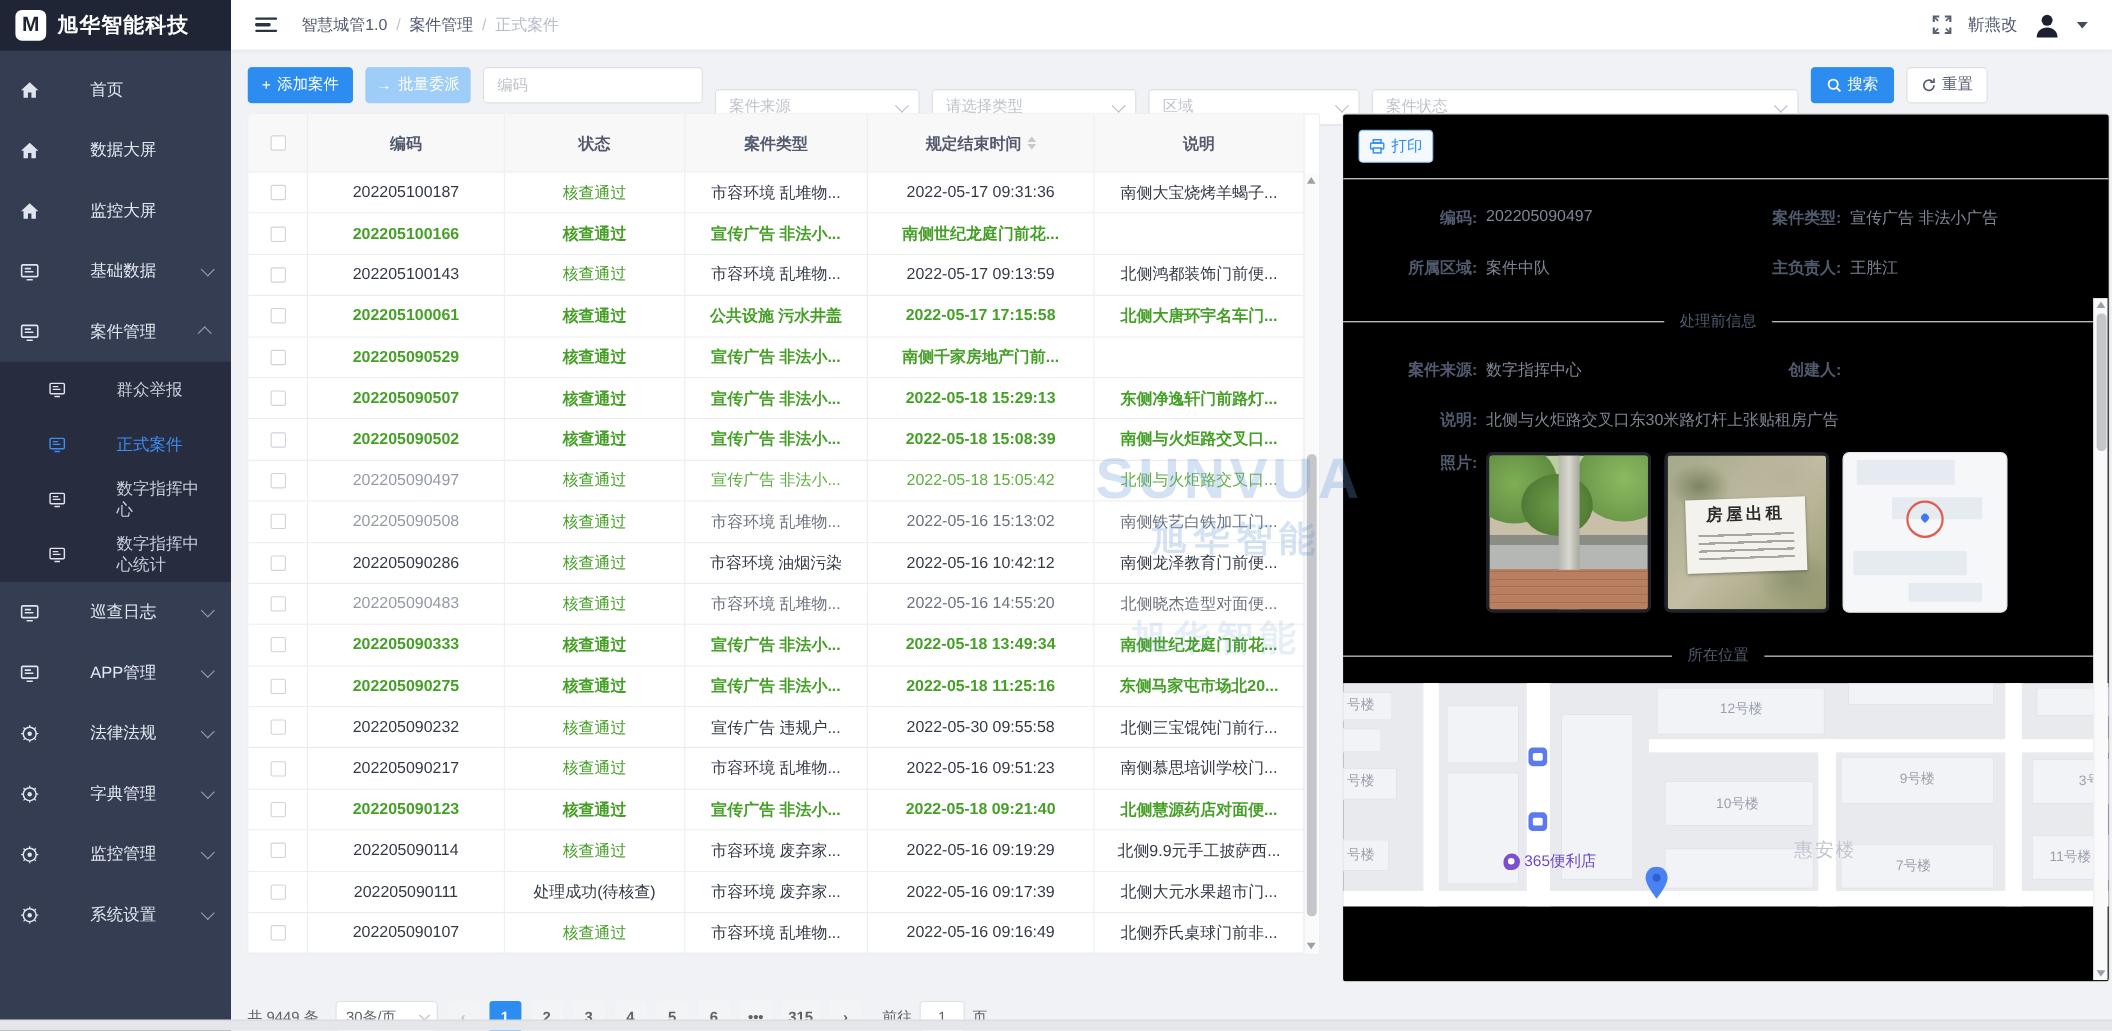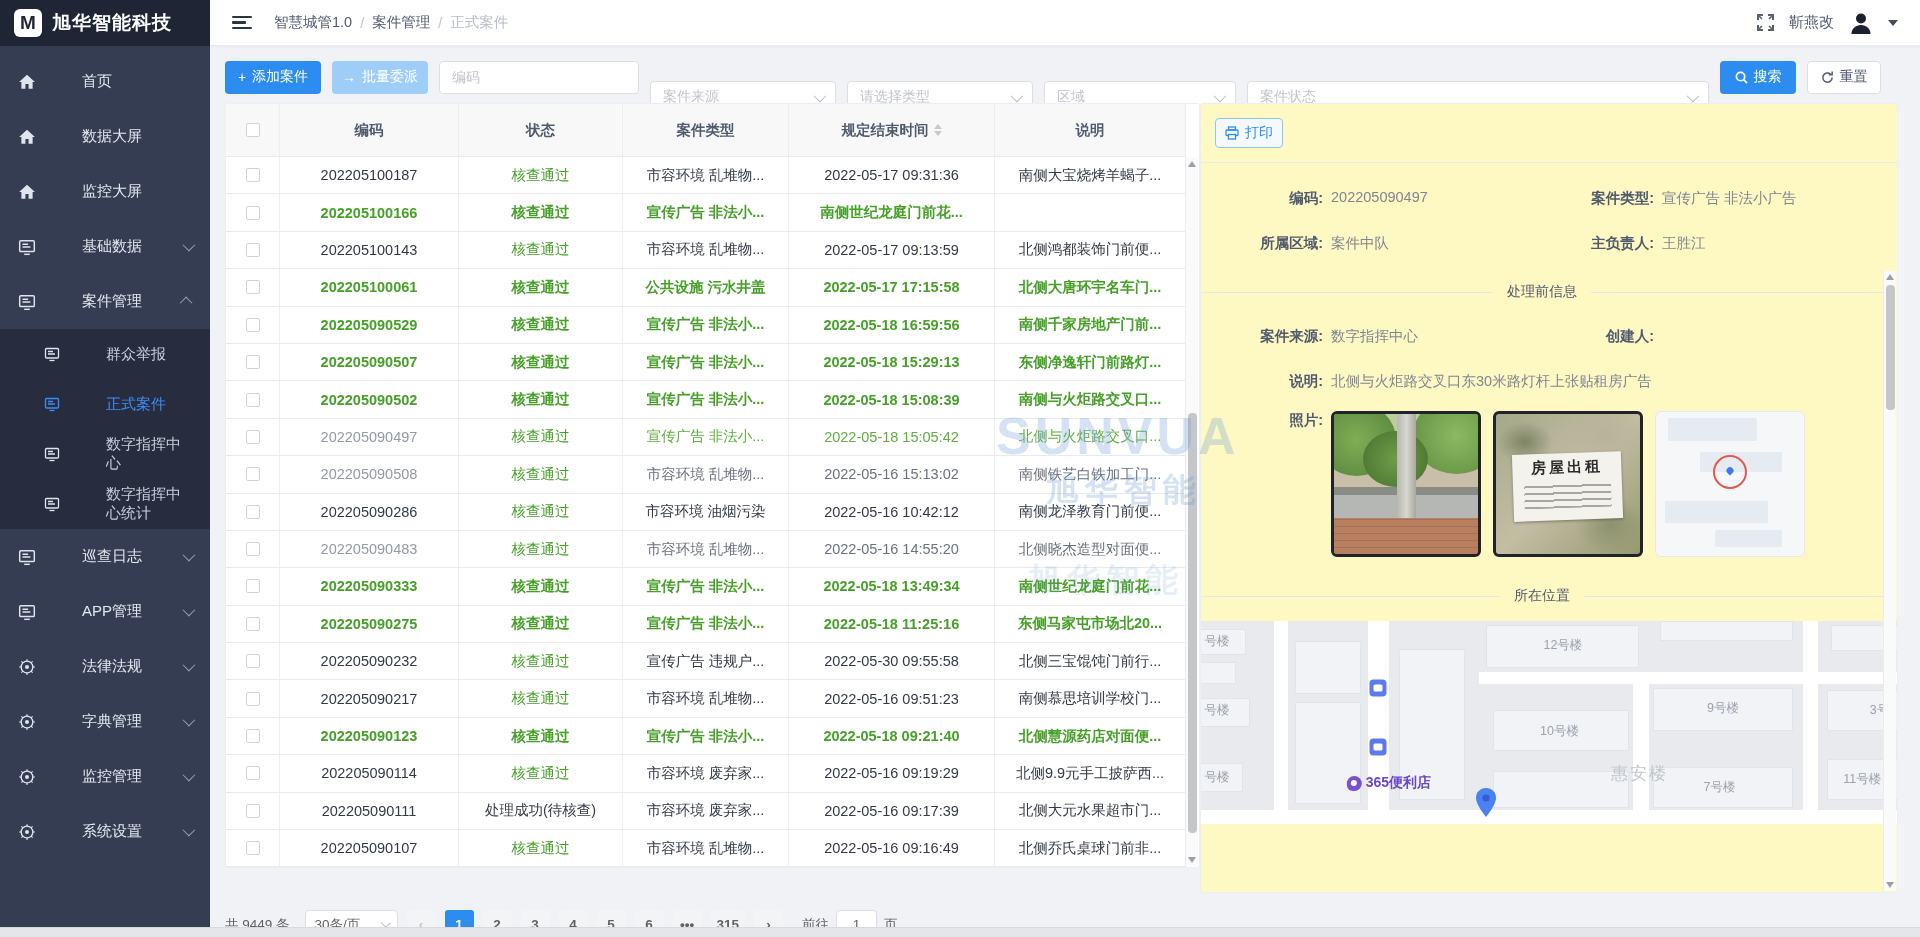--- a/index.html
+++ b/index.html
@@ -114,22 +114,22 @@
   .pg-size .chev { width:7px; height:7px; border-color:#b6bcc8; }
   .pg-btn { min-width:29px; height:29px; padding:0 6px; border-radius:3px; background:#f3f4f6;
     display:flex; align-items:center; justify-content:center; font-weight:bold; color:#606266; cursor:pointer; }
   .pg-btn.active { background:#2d8cf0; color:#fff; }
   .pg-btn.prev { color:#c0c4cc; }
   .pg-goto { display:flex; align-items:center; gap:7px; margin-left:10px; }
   .pg-goto input { width:41px; height:29px; border:1px solid #dcdee2; border-radius:4px;
     text-align:center; font-size:13.5px; color:#606266; }
 
   
-  .detail-card { position:relative; width:698px; background:#fef9c3; border:1px solid #ebeef2;
-    border-radius:3px; margin-left:0; height:790px; overflow:hidden; }
+  .detail-card { position:relative; width:698px; background:#000000; border:1px solid #ebeef2;
+    border-radius:3px; margin-left:20px; height:790px; overflow:hidden; }
   .print-btn { margin:14px; width:68px; height:30px; border:1px solid #8fc4f6; background:#f3f9ff;
     color:#2d8cf0; border-radius:4px; font-size:14px; display:flex; align-items:center;
     justify-content:center; gap:6px; cursor:pointer; }
   .d-divider { height:1px; background:#e8eaec; }
   .d-scroll { position:relative; padding-right:14px; }
   .d-row { display:flex; margin-top:26px; font-size:14.5px; }
   .d-col { display:flex; width:50%; }
   .d-col.right { width:50%; }
   .d-label { width:130px; text-align:right; font-weight:bold; color:#515a6e; flex:none; padding-right:8px; }
   .d-label.second { width:120px; }
@@ -173,21 +173,21 @@
   .map .mlabel.big { font-size:17px; color:#c0c5cf; letter-spacing:2px; }
   .map .mlabel.edge { transform:translate(0,-50%); }
   .map .bus { position:absolute; width:17px; height:17px; background:#5d79ee; border-radius:4px;
     transform:translate(-50%,-50%); display:flex; align-items:center; justify-content:center; }
   .map .bus::after { content:""; width:9px; height:7px; background:#fff; border-radius:1.5px; }
   .map .shop-pin { position:absolute; transform:translate(-50%,-50%); display:flex; align-items:center; gap:4px; }
   .map .shop-pin .pp { width:15px; height:15px; background:#7a50cf; border-radius:50% 50% 50% 6px;
     position:relative; }
   .map .shop-pin .pp::after { content:""; position:absolute; left:4.5px; top:4.5px; width:6px; height:6px;
     background:#fff; border-radius:50%; }
-  .map .shop-pin .pt { color:#6a46c8; font-size:14px; font-weight:bold; }
+  .map .shop-pin .pt { color:#6a46c8; font-size:14px; font-weight:normal; }
   .map .locpin { position:absolute; transform:translate(-50%,-100%); }
 
   .hstrip { position:absolute; left:0; bottom:0; width:1920px; height:10px; background:#e4e6ea;
     border-top:1px solid #d8dade; z-index:8; }
 
   svg { display:block; }
 </style>
 </head>
 <body>
 
@@ -404,21 +404,21 @@
           <span class="chev down"></span>
       </div>
       <div class="f-select" style="width:186px">
         <span>请选择类型</span>
           <span class="chev down"></span>
       </div>
       <div class="f-select" style="width:192px">
         <span>区域</span>
           <span class="chev down"></span>
       </div>
-      <div class="f-select" style="width:462px">
+      <div class="f-select" style="width:388px">
         <span>案件状态</span>
           <span class="chev down"></span>
       </div>
       <button class="btn btn-primary" style="width:76px">
         <svg width="13" height="13" viewBox="0 0 14 14" fill="none" stroke="#fff" stroke-width="1.8">
           <circle cx="6" cy="6" r="4.5"></circle>
             <path d="M9.5 9.5L13 13"></path>
         </svg>
         <span>搜索</span>
       </button>
@@ -491,21 +491,20 @@
                 <div>2022-05-17 17:15:58</div>
                 <div>北侧大唐环宇名车门...</div>
               </div>
               <div class="t-row t-body-row tone-green">
                 <div>
                   <span class="cb"></span>
                 </div>
                 <div>202205090529</div>
                 <div class="cell-status-green">核查通过</div>
                 <div>宣传广告 非法小...</div>
-                <div>2022-05-18 16:59:56</div>
                 <div>南侧千家房地产门前...</div>
               </div>
               <div class="t-row t-body-row tone-green">
                 <div>
                   <span class="cb"></span>
                 </div>
                 <div>202205090507</div>
                 <div class="cell-status-green">核查通过</div>
                 <div>宣传广告 非法小...</div>
                 <div>2022-05-18 15:29:13</div>

